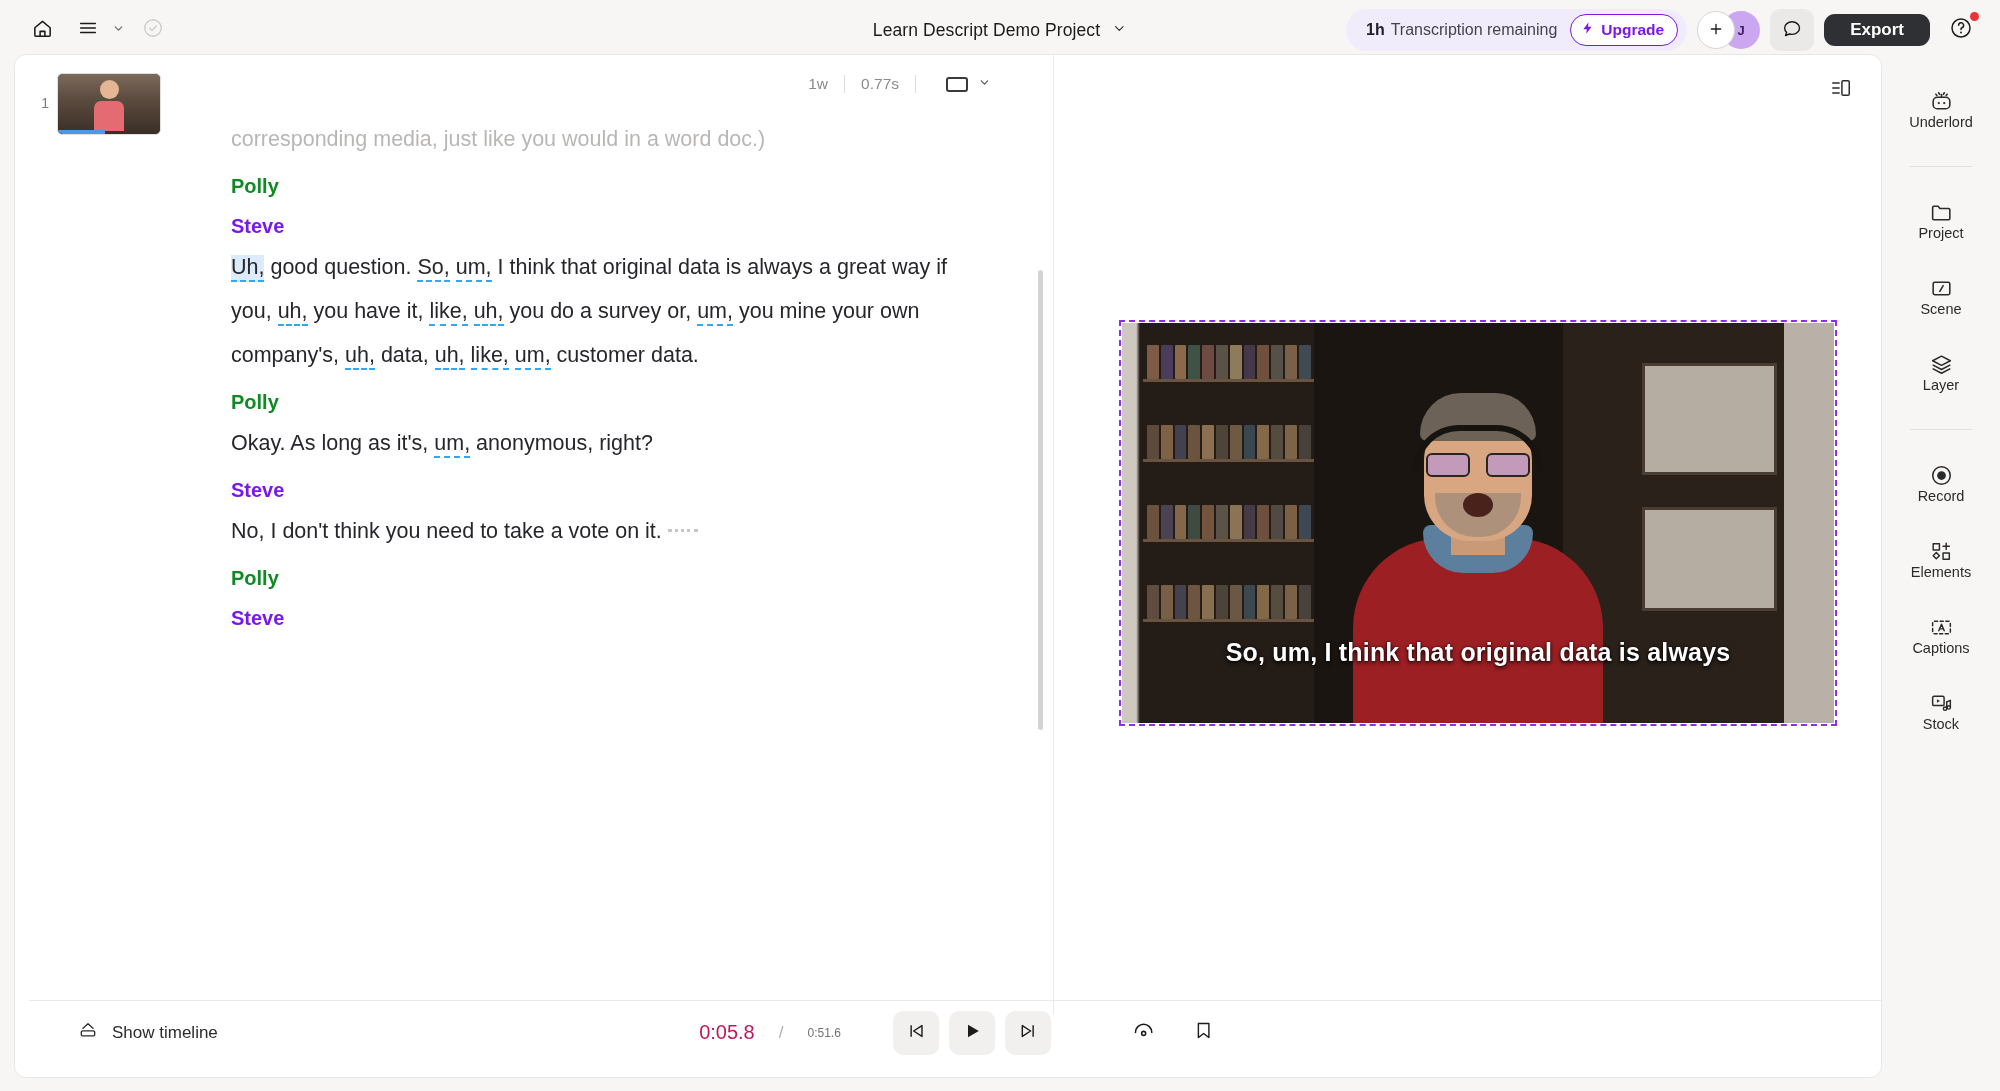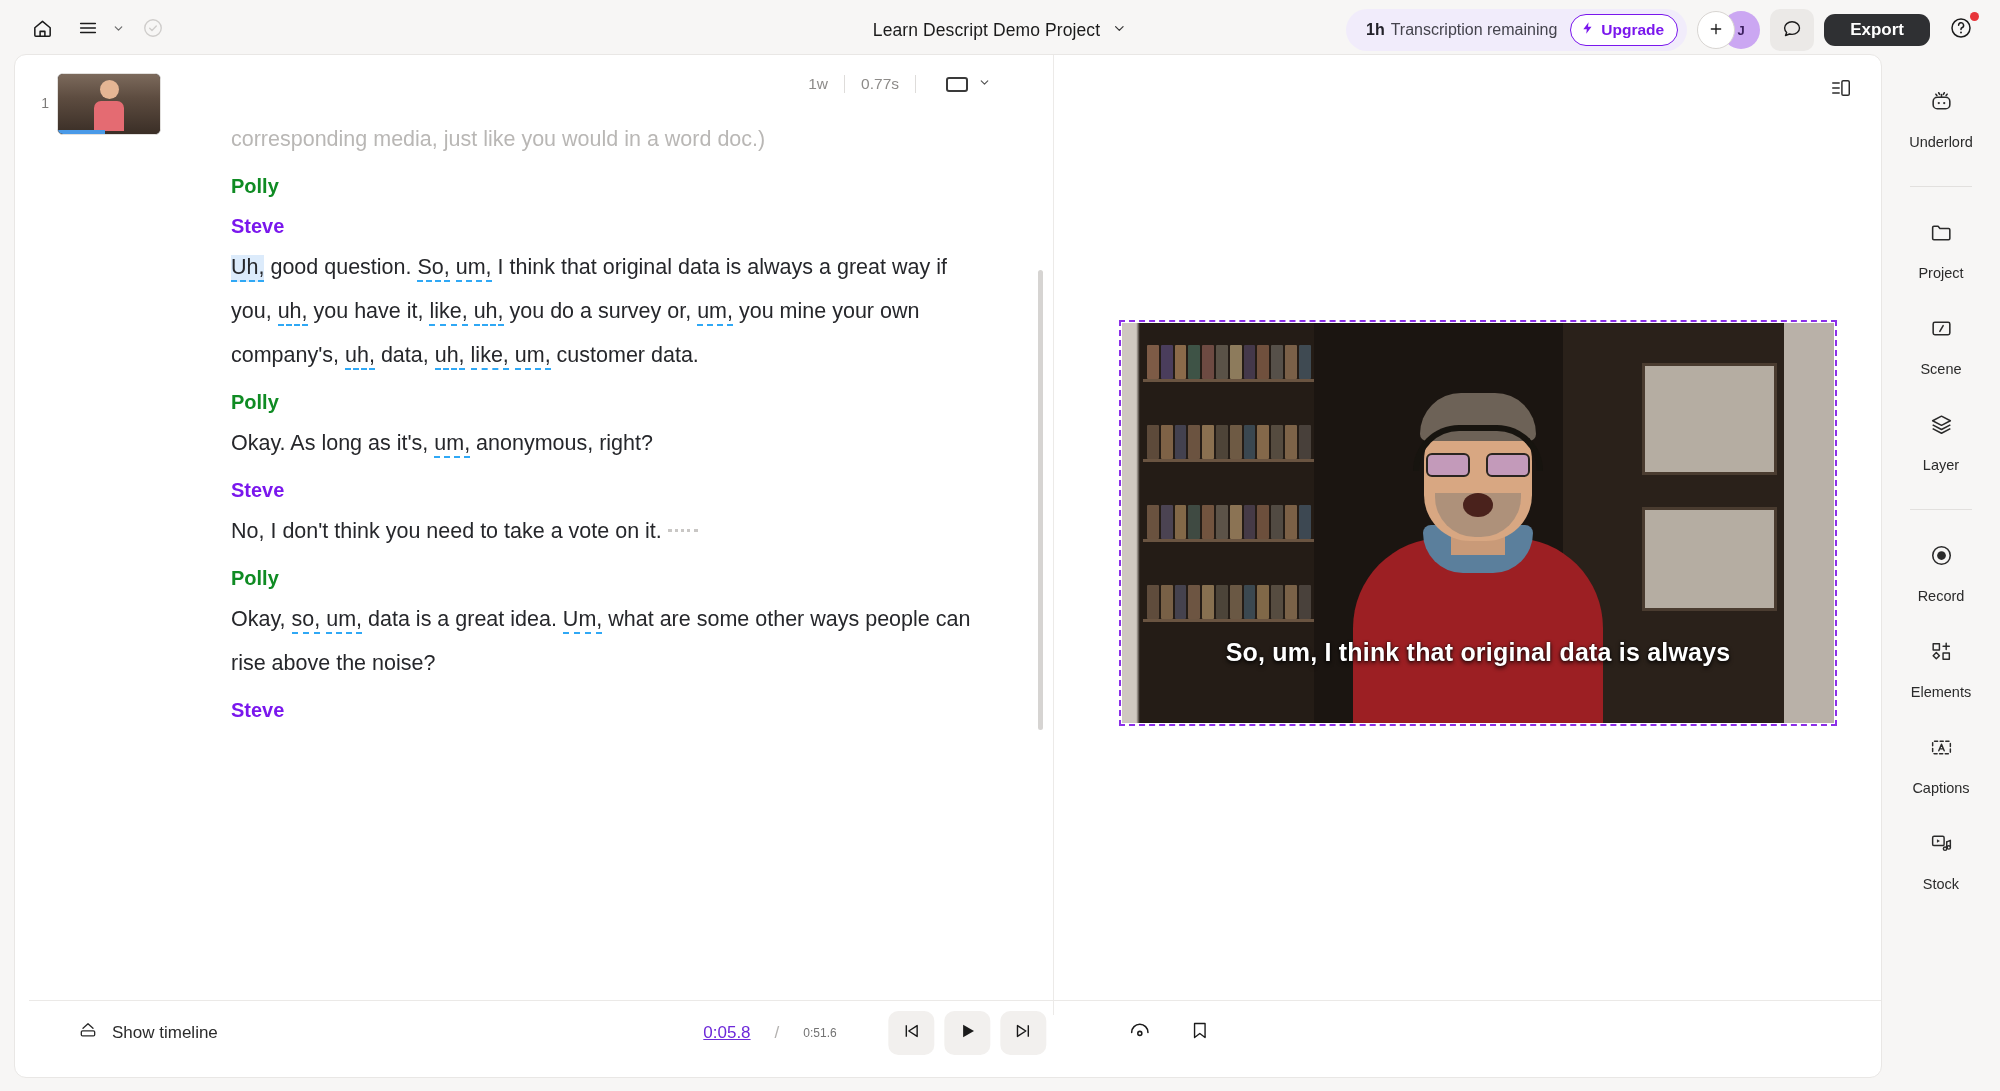--- a/index.html
+++ b/index.html
@@ -267,41 +267,41 @@
     display: flex; align-items: center;
   }
   .show-timeline {
     display: flex; align-items: center; gap: 13px;
     margin-left: 48px; font-size: 17px; color: #2b2b2b; cursor: pointer;
   }
   .player-center {
     position: absolute; left: 50%; transform: translateX(-50%);
     display: flex; align-items: center; gap: 22px;
   }
-  .time-now { font-size: 17px; color: #6d28d9; text-decoration: underline; }
+  .time-now { font-size: 20px; color: #be185d; }
   .time-sep { font-size: 17px; color: #b4b2b0; margin: 0 2px;}
   .time-total { font-size: 12px; color: #737373; text-align: center; }
   .pbtns { display: flex; align-items: center; gap: 10px; margin-left: 30px; }
   .pbtn {
     width: 46px; height: 44px; border-radius: 10px; background: #f2f0ee;
     display: flex; align-items: center; justify-content: center; cursor: pointer;
   }
   .pbtn.plain { background: transparent; }
   .pextra { display:flex; align-items:center; gap: 14px; margin-left: 48px; }
 
   
   .rail {
     position: absolute; right: 0; top: 54px;
     width: 118px; height: 1024px;
     display: flex; flex-direction: column; align-items: center;
     padding-top: 34px;
   }
   .rail-item {
     width: 92px; display: flex; flex-direction: column; align-items: center;
-    gap: 20px; margin-bottom: 34px; cursor: pointer; color: #2b2b2b;
+    gap: 0; margin-bottom: 34px; cursor: pointer; color: #2b2b2b;
   }
   .rail-label { font-size: 14.5px; color: #2b2b2b; }
   .rail-sep { width: 62px; height: 1px; background: #e2e0de; margin: 2px 0 32px; }
   .rail-ico { height: 26px; display:flex; align-items:center; justify-content:center; }
 </style>
 </head>
 <body>
 
 <div class="topbar">
   <div class="tb-left">
@@ -446,21 +446,20 @@
         <div class="para">
           <div class="speaker sp-polly">Polly</div>
           <div><span>Okay. As long as it's, </span><span class="filler">um,</span><span> anonymous, right?</span></div>
         </div>
         <div class="para">
           <div class="speaker sp-steve">Steve</div>
           <div><span>No, I don't think you need to take a vote on it.</span><span class="wordgap"></span></div>
         </div>
         <div class="para">
           <div class="speaker sp-polly">Polly</div>
-          <div><span>Okay, </span><span class="filler">so,</span><span> </span><span class="filler">um,</span><span> data is a great idea. </span><span class="filler">Um,</span><span> what are some other ways people can rise above the noise?</span></div>
         </div>
         <div class="para">
           <div class="speaker sp-steve">Steve</div>
           <div></div>
         </div>
       </div>
     <div class="scrollbar"></div>
   </div>
 
   <div class="vdiv"></div>

